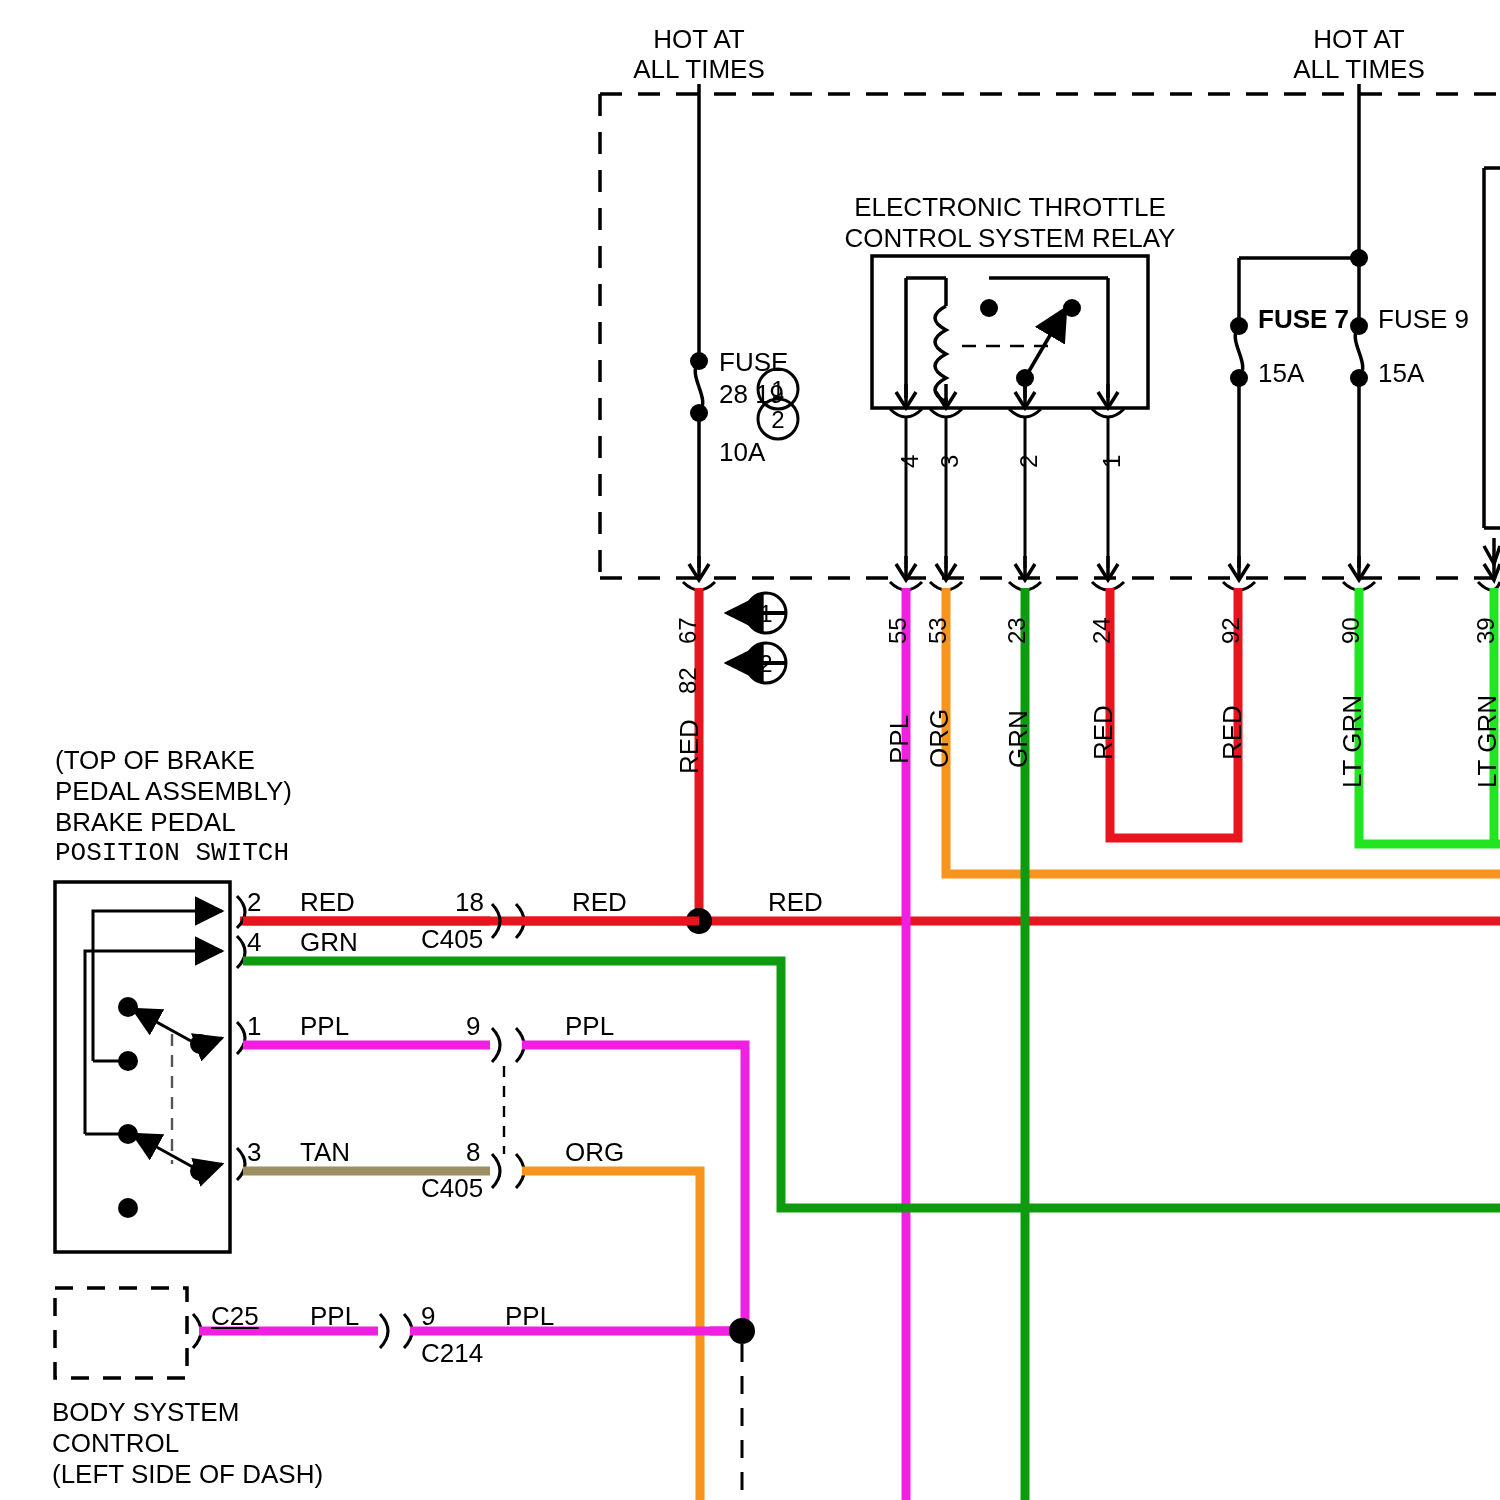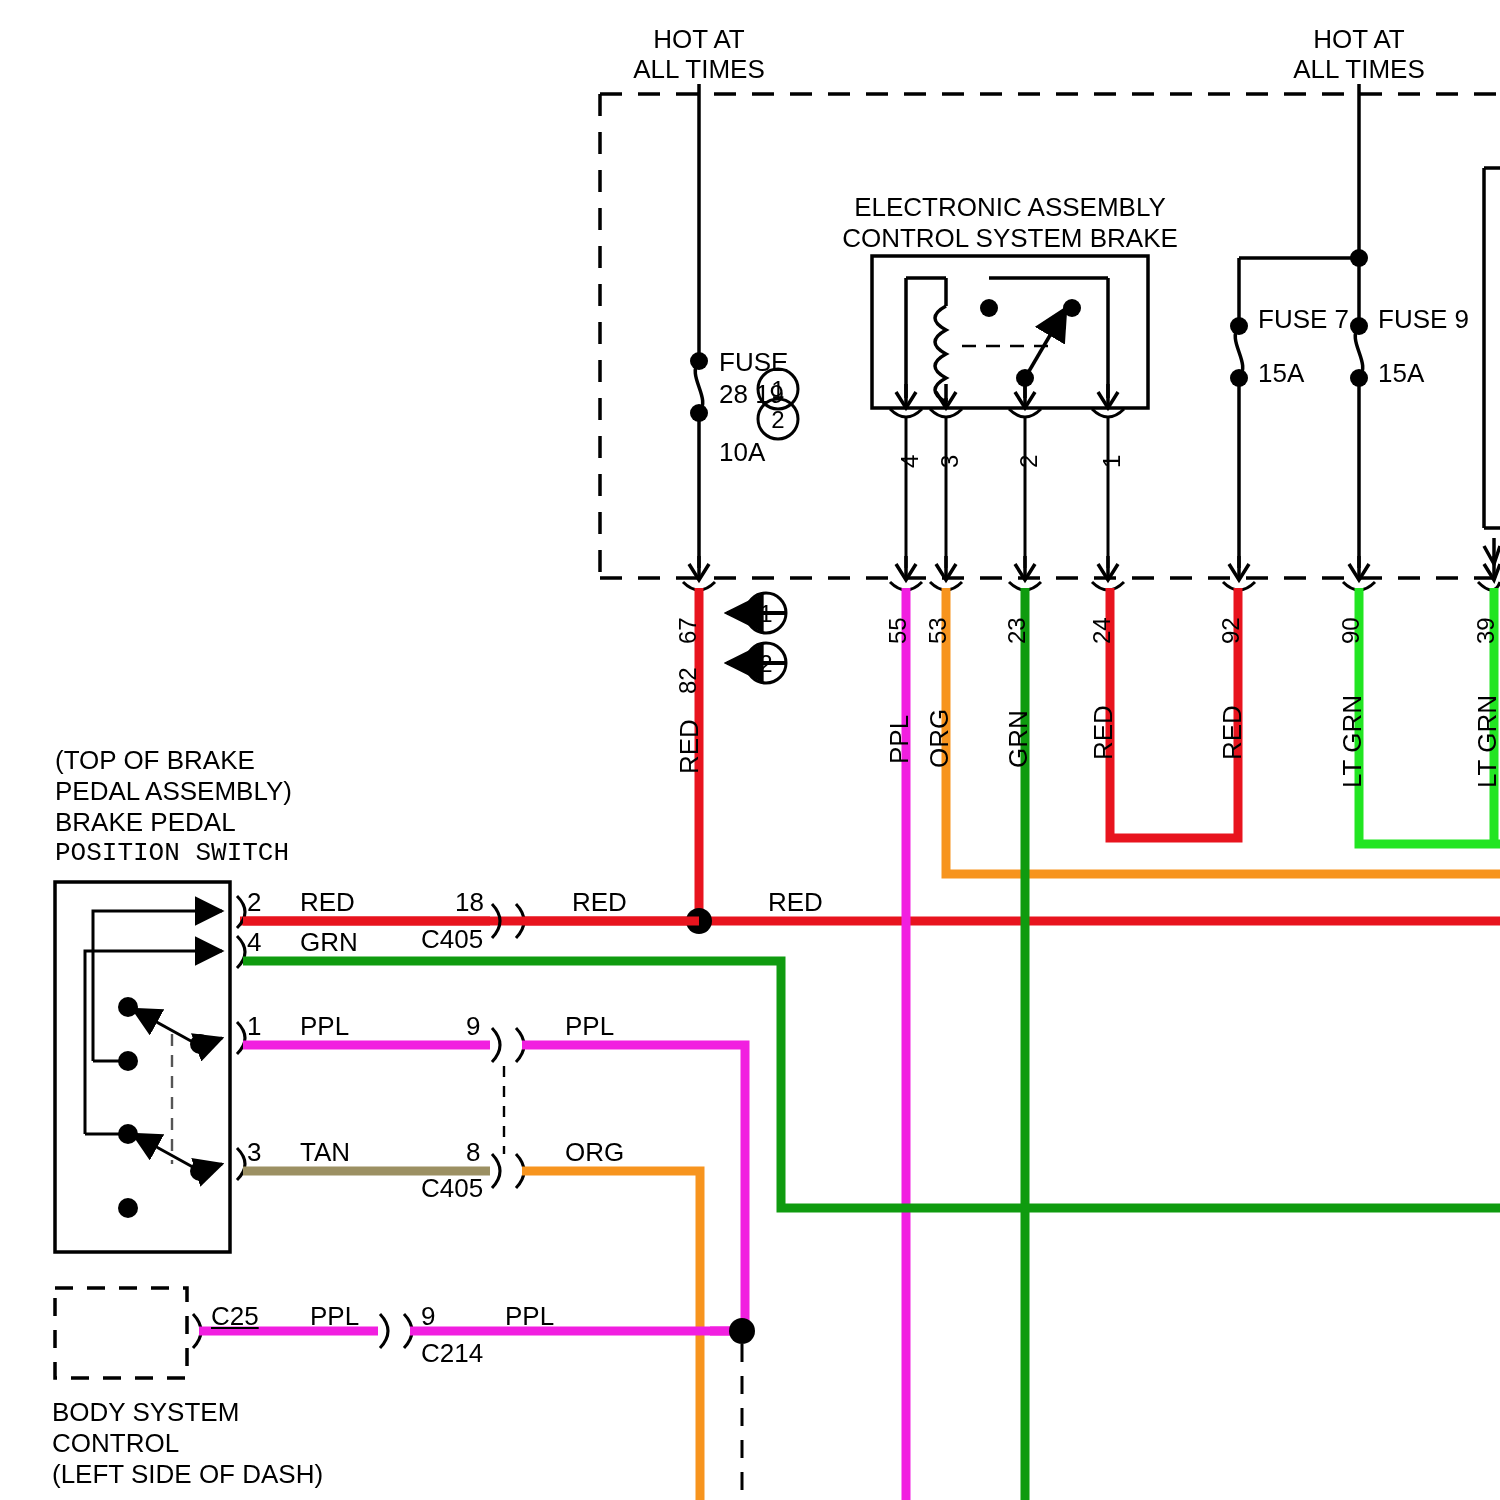--- a/index.html
+++ b/index.html
@@ -278,35 +278,35 @@
       <path d="M742,1328 L742,1500" stroke="#000" stroke-width="3" fill="none" stroke-dasharray="18 14"></path>
     </g>
   </svg>
 
   <div class="lbl t26 ctr" style="left:618px;top:8px;width:162px;">HOT AT
 ALL TIMES</div>
 
   <div class="lbl t26 ctr" style="left:1278px;top:8px;width:162px;">HOT AT
 ALL TIMES</div>
 
-  <div class="lbl t26 ctr" style="left:840px;top:176px;width:340px;">ELECTRONIC ASSEMBLY</div>
-  <div class="lbl t26 ctr" style="left:840px;top:207px;width:340px;">CONTROL SYSTEM BRAKE</div>
+  <div class="lbl t26 ctr" style="left:840px;top:176px;width:340px;">ELECTRONIC THROTTLE</div>
+  <div class="lbl t26 ctr" style="left:840px;top:207px;width:340px;">CONTROL SYSTEM RELAY</div>
 
   <div class="lbl t24 vrt" style="left:896px;top:452px;">4</div>
   <div class="lbl t24 vrt" style="left:936px;top:452px;">3</div>
   <div class="lbl t24 vrt" style="left:1015px;top:452px;">2</div>
   <div class="lbl t24 vrt" style="left:1098px;top:452px;">1</div>
 
   <div class="lbl t26" style="left:719px;top:331px;">FUSE</div>
   <div class="lbl t26" style="left:719px;top:363px;">28 19</div>
   <div class="lbl t26" style="left:719px;top:421px;">10A</div>
   <div class="lbl t24 ctr" style="left:758px;top:360px;width:40px;">1</div>
   <div class="lbl t24 ctr" style="left:758px;top:390px;width:40px;">2</div>
 
-  <div class="lbl t26" style="left:1258px;top:288px;">FUSE 7</div>
+  <div class="lbl t26" style="left:1258px;top:288px;font-weight:bold;">FUSE 7</div>
   <div class="lbl t26" style="left:1258px;top:342px;">15A</div>
 
   <div class="lbl t26" style="left:1378px;top:288px;">FUSE 9</div>
   <div class="lbl t26" style="left:1378px;top:342px;">15A</div>
 
   <div class="lbl t24 ctr" style="left:746px;top:584px;width:40px;">1</div>
   <div class="lbl t24 ctr" style="left:746px;top:634px;width:40px;">2</div>
 
   <div class="lbl t24 vrt" style="left:674px;top:628px;">67</div>
   <div class="lbl t24 vrt" style="left:674px;top:678px;">82</div>

